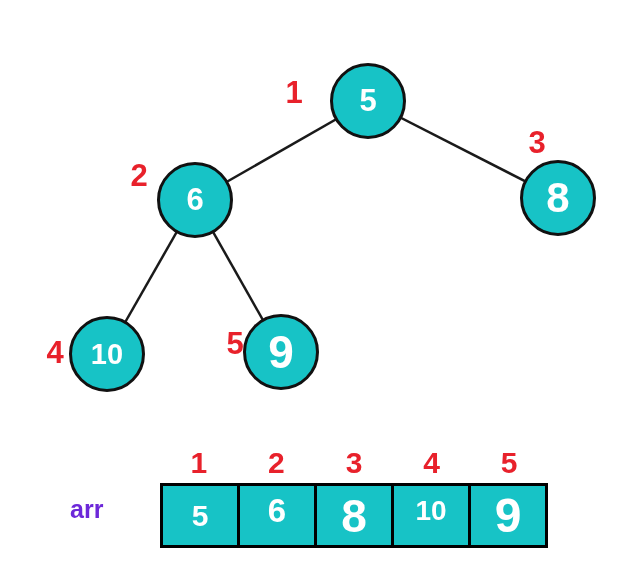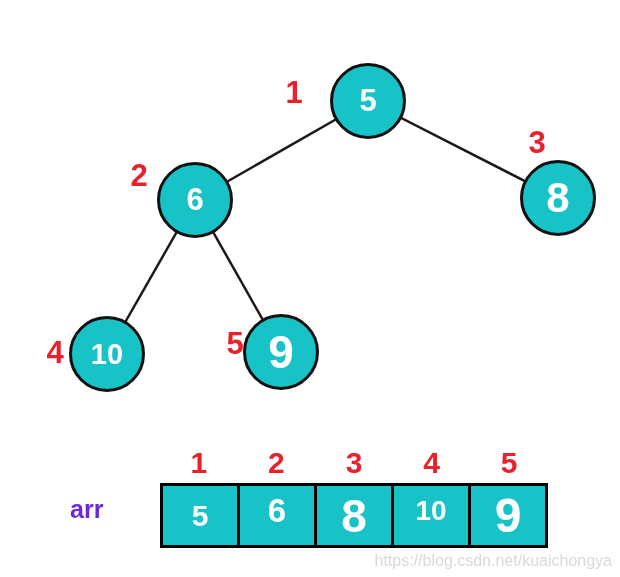--- a/index.html
+++ b/index.html
@@ -163,15 +163,14 @@
         <span>8</span>
       </div>
     <div class="array-cell c4">
         <span>10</span>
       </div>
     <div class="array-cell c5">
         <span>9</span>
       </div>
   </div>
 
-  <div class="watermark">https://blog.csdn.net/kuaichongya</div>
 
 </div>
 
 </body></html>

